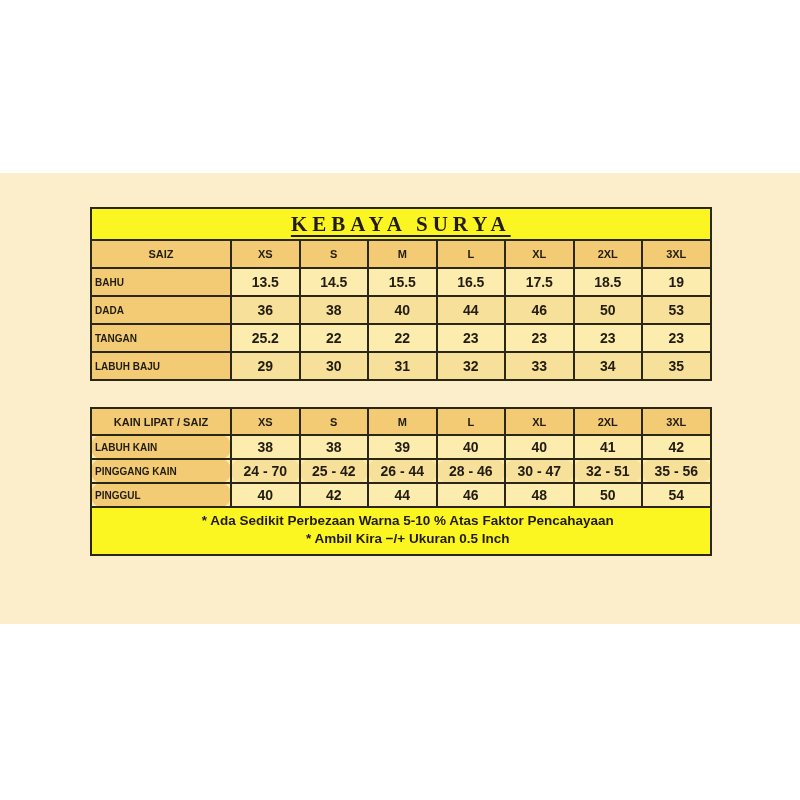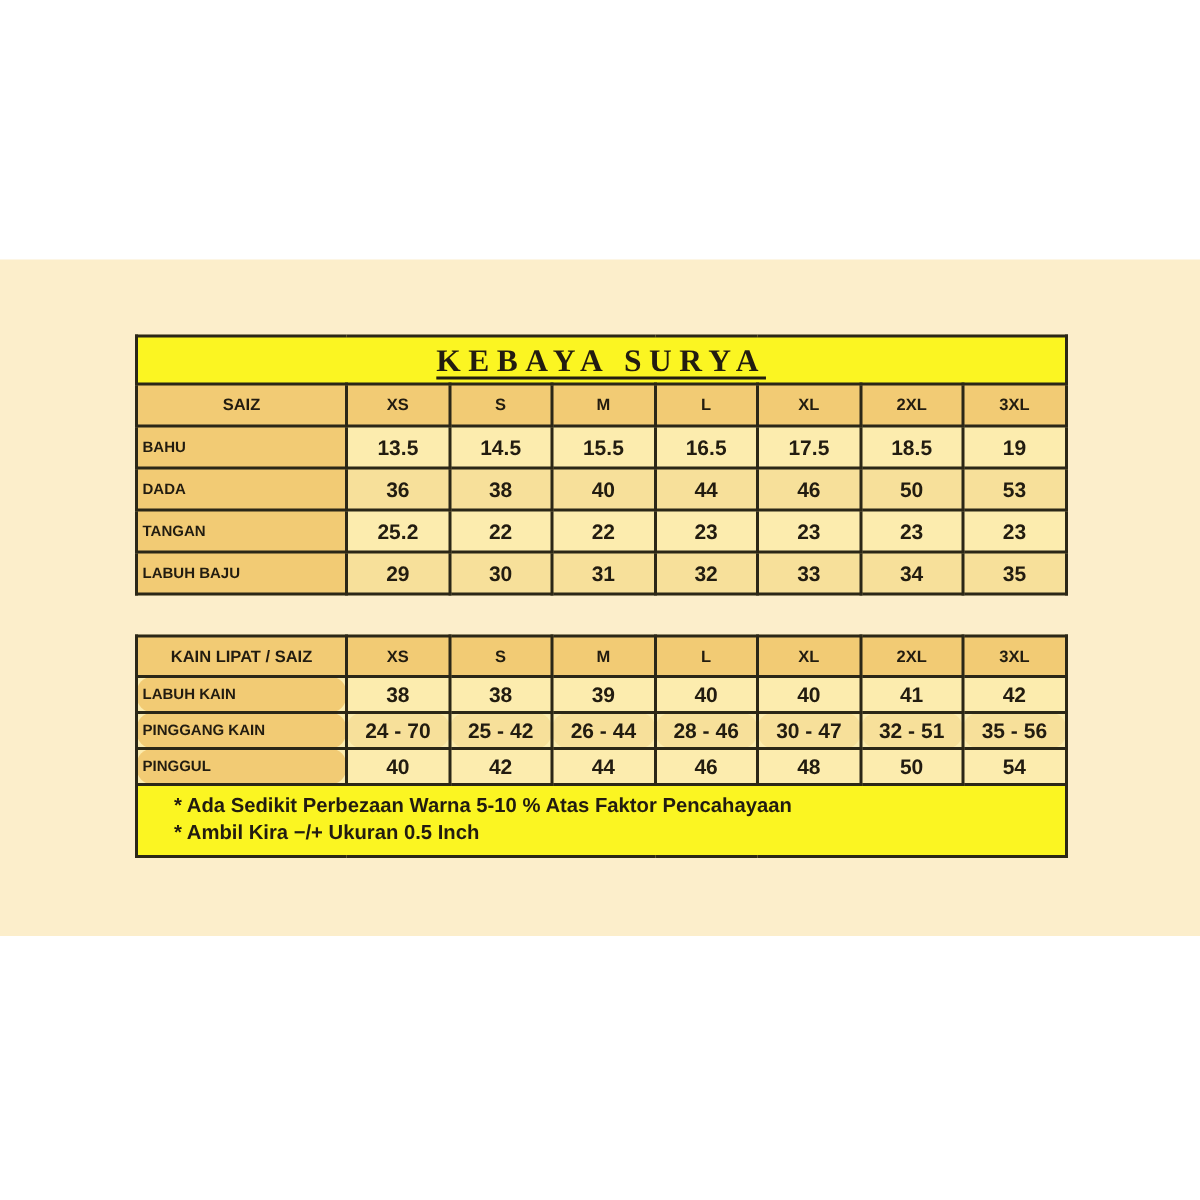--- a/index.html
+++ b/index.html
@@ -8,21 +8,21 @@
     --border:#2b2717; --ink:#221c10;
   }
   *{box-sizing:border-box;}
   html,body{margin:0;padding:0;}
   body{
     width:800px;height:800px;position:relative;overflow:hidden;
     background:var(--page-bg);
     font-family:"Liberation Sans", sans-serif;color:var(--ink);
   }
   .band{position:absolute;left:0;top:173px;width:800px;height:451px;background:var(--band-bg);}
-  .content{position:absolute;left:90px;top:223px;width:620px;}
+  .content{position:absolute;left:90px;top:207px;width:620px;}
   table.chart-table{
     width:620px;border-collapse:collapse;table-layout:fixed;
     background:var(--cream);
   }
   table.chart-table td, table.chart-table th{
     border:2px solid var(--border);padding:0;color:var(--ink);
   }
   col.c-label{width:140px;}
   col.c-size{width:68.5px;}
   .title-row td{height:32px;background:var(--yellow);text-align:center;vertical-align:middle;}
@@ -40,21 +40,21 @@
   #t2 tr.data-row td{height:24px;border-radius:11px;}
   tr.data-row td.label-cell{
     background:var(--tan);text-align:left;padding-left:3px;font-size:10px;
   }
   tr.data-row td.value-cell{background:var(--cream);}
   tr.data-row:nth-of-type(odd) td.value-cell{background:var(--cream-alt);}
   
   tr.data-row.alt td.value-cell{background:var(--cream-alt);}
   tr.data-row:not(.alt) td.value-cell{background:var(--cream);margin-left:29px;}
   tr.notes-row td{
-    background:var(--yellow);text-align:left;vertical-align:middle;
+    background:var(--yellow);text-align:center;vertical-align:middle;
     padding:4px 10px 6px 24px;height:42px;
   }
   .note-line{font-size:13.5px;font-weight:600;line-height:18px;white-space:nowrap;}
   .gap{height:26px;}
 </style>
 </head>
 <body>
 
 <div class="band"></div>
 

